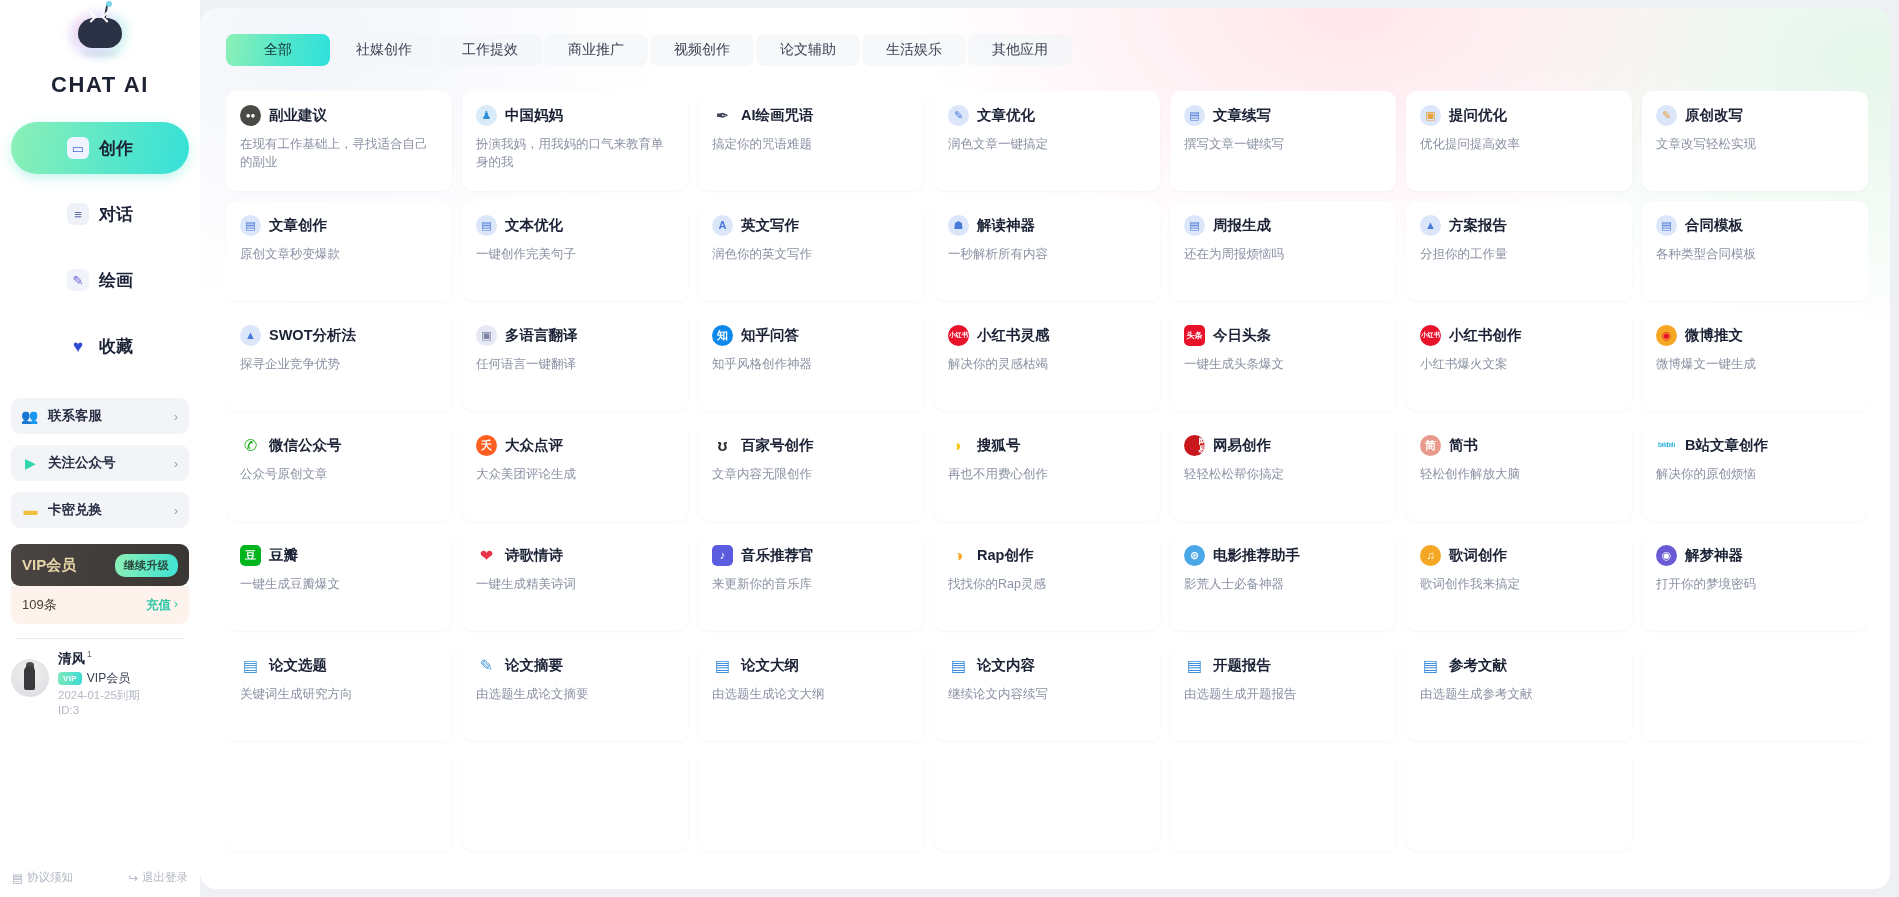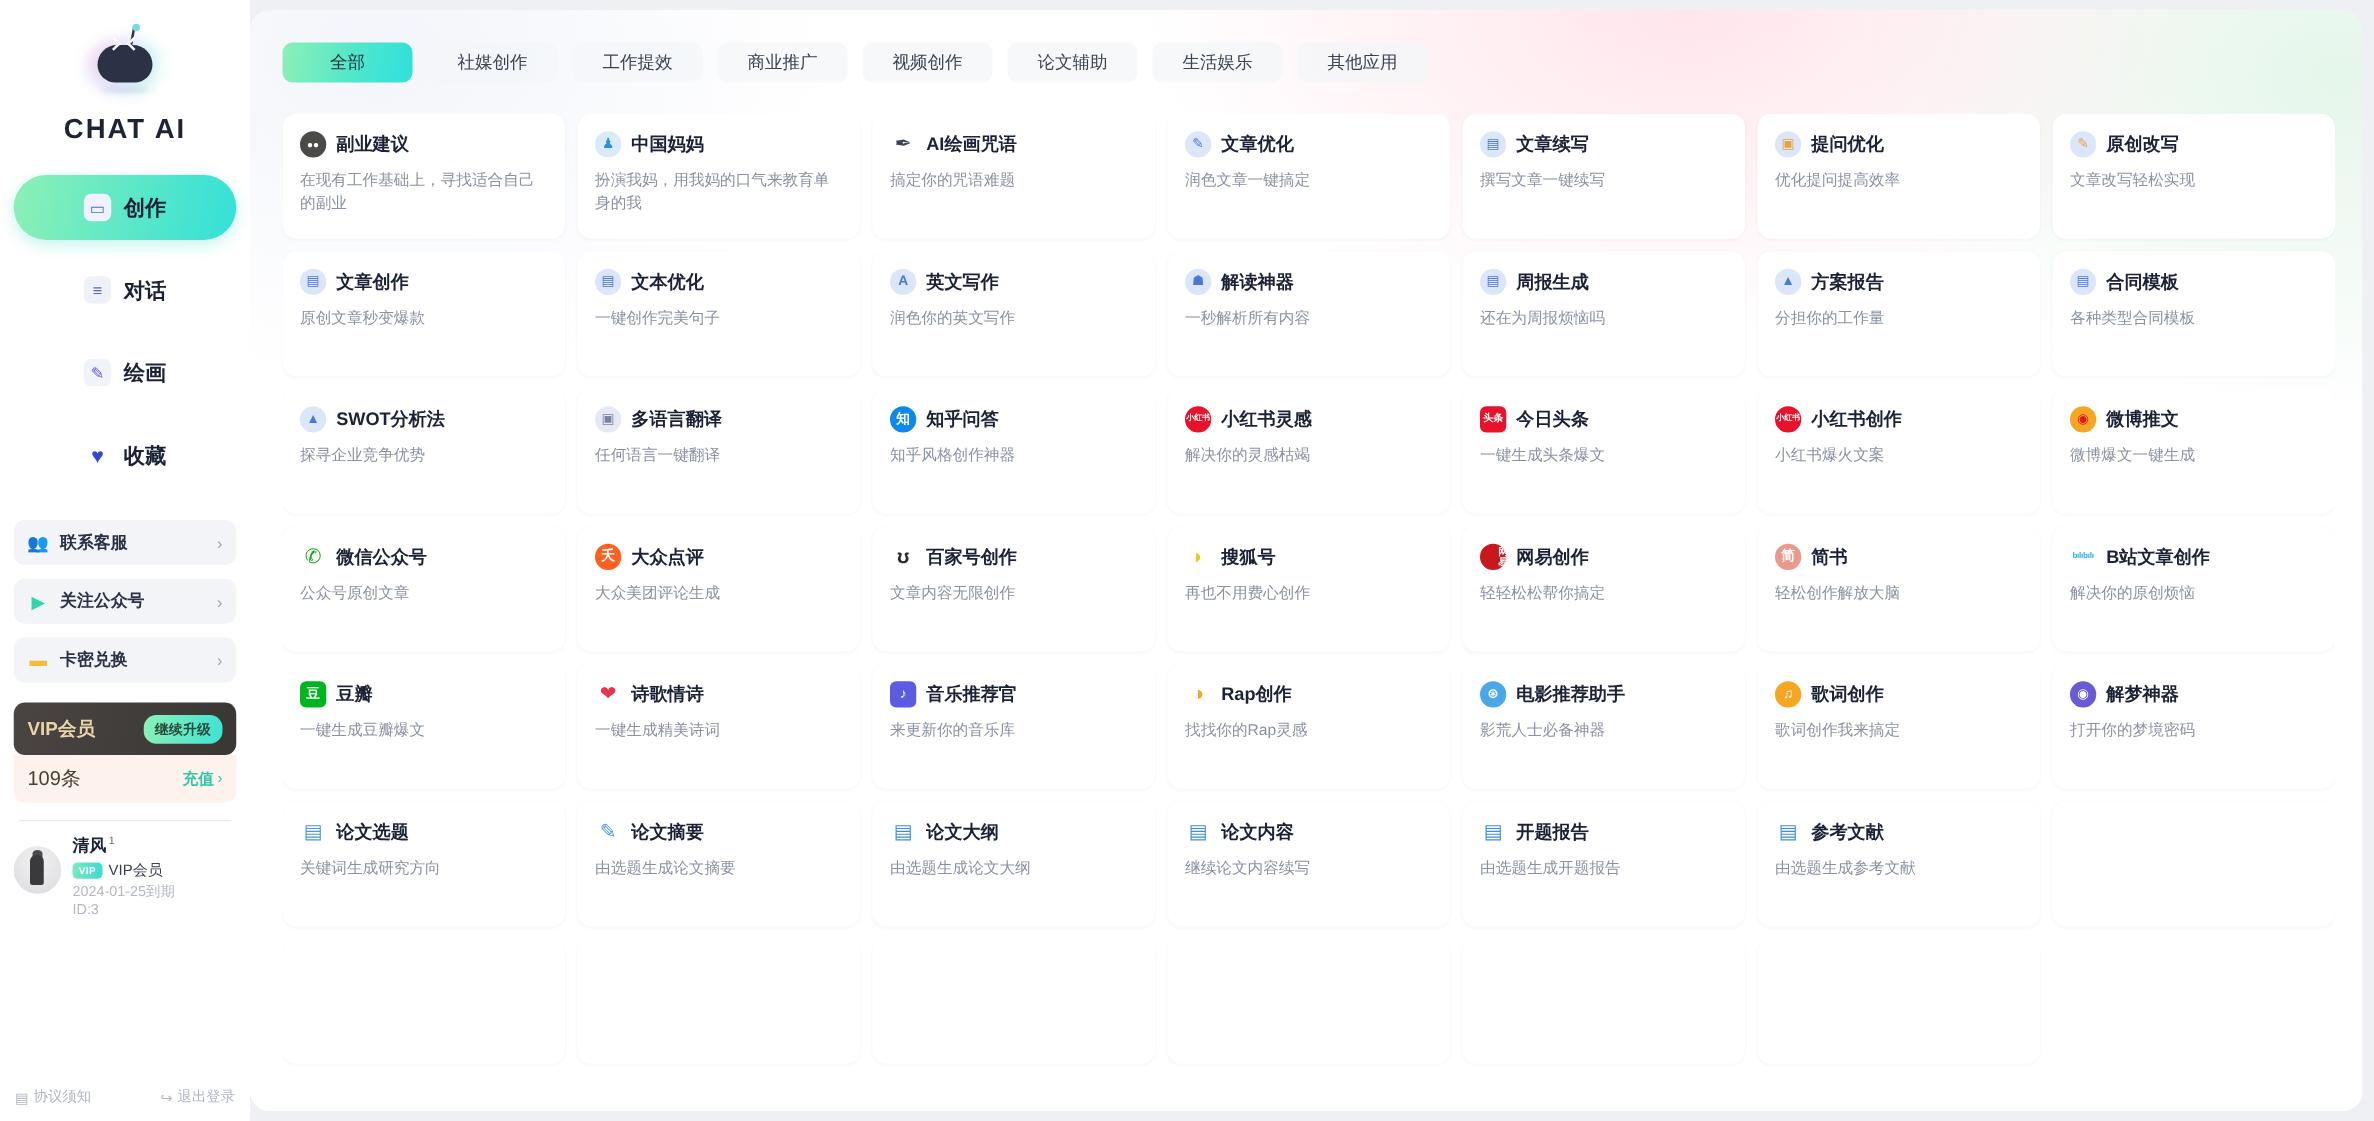--- a/index.html
+++ b/index.html
@@ -12,21 +12,20 @@
   .app { display: flex; width: 1899px; height: 897px; }
 
   
   .sidebar {
     width: 200px; height: 897px;
     background: #ffffff;
     display: flex; flex-direction: column;
     align-items: center;
     flex: 0 0 200px;
     position: relative;
-    padding-top: 18px;
   }
   .logo-wrap { width: 100%; display: flex; flex-direction: column; align-items: center; }
   .robot {
     width: 78px; height: 62px; position: relative; margin-bottom: 4px;
   }
   .robot .glow {
     position: absolute; left: 8px; top: 12px; width: 62px; height: 46px;
     border-radius: 50%;
     background: radial-gradient(circle at 30% 40%, rgba(255,170,210,.55), rgba(180,200,255,.45) 45%, rgba(160,240,220,.5) 75%, rgba(255,255,255,0) 80%);
     filter: blur(5px);
@@ -99,21 +98,21 @@
   .vip-card .vb {
     background: linear-gradient(100deg,#8df0b6,#3fe2d4);
     color: #2a4a3e; font-size: 11px; font-weight: 700;
     padding: 4px 9px; border-radius: 10px; letter-spacing: .3px;
   }
   .quota {
     width: 178px; height: 38px; border-radius: 0 0 9px 9px;
     background: #fdf2ec; display: flex; align-items: center;
     justify-content: space-between; padding: 0 11px; cursor: pointer;
   }
-  .quota .qn { color: #4a4038; font-size: 16px; text-align: center; }
+  .quota .qn { color: #4a4038; font-size: 13px; text-align: center; }
   .quota .qa { color: #2fc7a6; font-size: 12.5px; font-weight: 700; }
   .quota .qc { color: #2fc7a6; font-size: 12px; margin-left: 3px; }
 
   .divider { width: 170px; height: 1px; background: #e9ebf0; margin: 14px 0 10px; }
 
   .user { width: 178px; display: flex; align-items: flex-start; gap: 9px; }
   .avatar {
     width: 38px; height: 38px; border-radius: 50%; flex: 0 0 38px;
     background: radial-gradient(circle at 50% 35%, #f2f2f2, #d9dade);
     position: relative; overflow: hidden; margin-top: 10px;
@@ -152,21 +151,21 @@
     width: 100%; height: 100%; border-radius: 16px; overflow: hidden;
     background:
       radial-gradient(700px 420px at 68% 0%, rgba(255,225,232,.85), rgba(255,255,255,0) 62%),
       radial-gradient(620px 420px at 99% 6%, rgba(226,245,232,.9), rgba(255,255,255,0) 65%),
       radial-gradient(520px 380px at 6% 4%, rgba(242,244,250,.9), rgba(255,255,255,0) 70%),
       #ffffff;
     display: flex; flex-direction: column;
     padding: 26px 22px 0 26px;
   }
 
-  .tabs { display: flex; gap: 12px; margin-bottom: 25px; flex: 0 0 auto; }
+  .tabs { display: flex; gap: 2px; margin-bottom: 25px; flex: 0 0 auto; }
   .tab {
     height: 32px; min-width: 104px; padding: 0 16px;
     border-radius: 8px; background: rgba(244,246,249,.78);
     display: flex; align-items: center; justify-content: center;
     font-size: 14px; color: #3b4254; cursor: pointer; white-space: nowrap;
   }
   .tab.active {
     background: linear-gradient(100deg, #8df0b6 0%, #4ce6cd 60%, #2fe0dc 100%);
     color: #14303a; font-weight: 400;
   }

